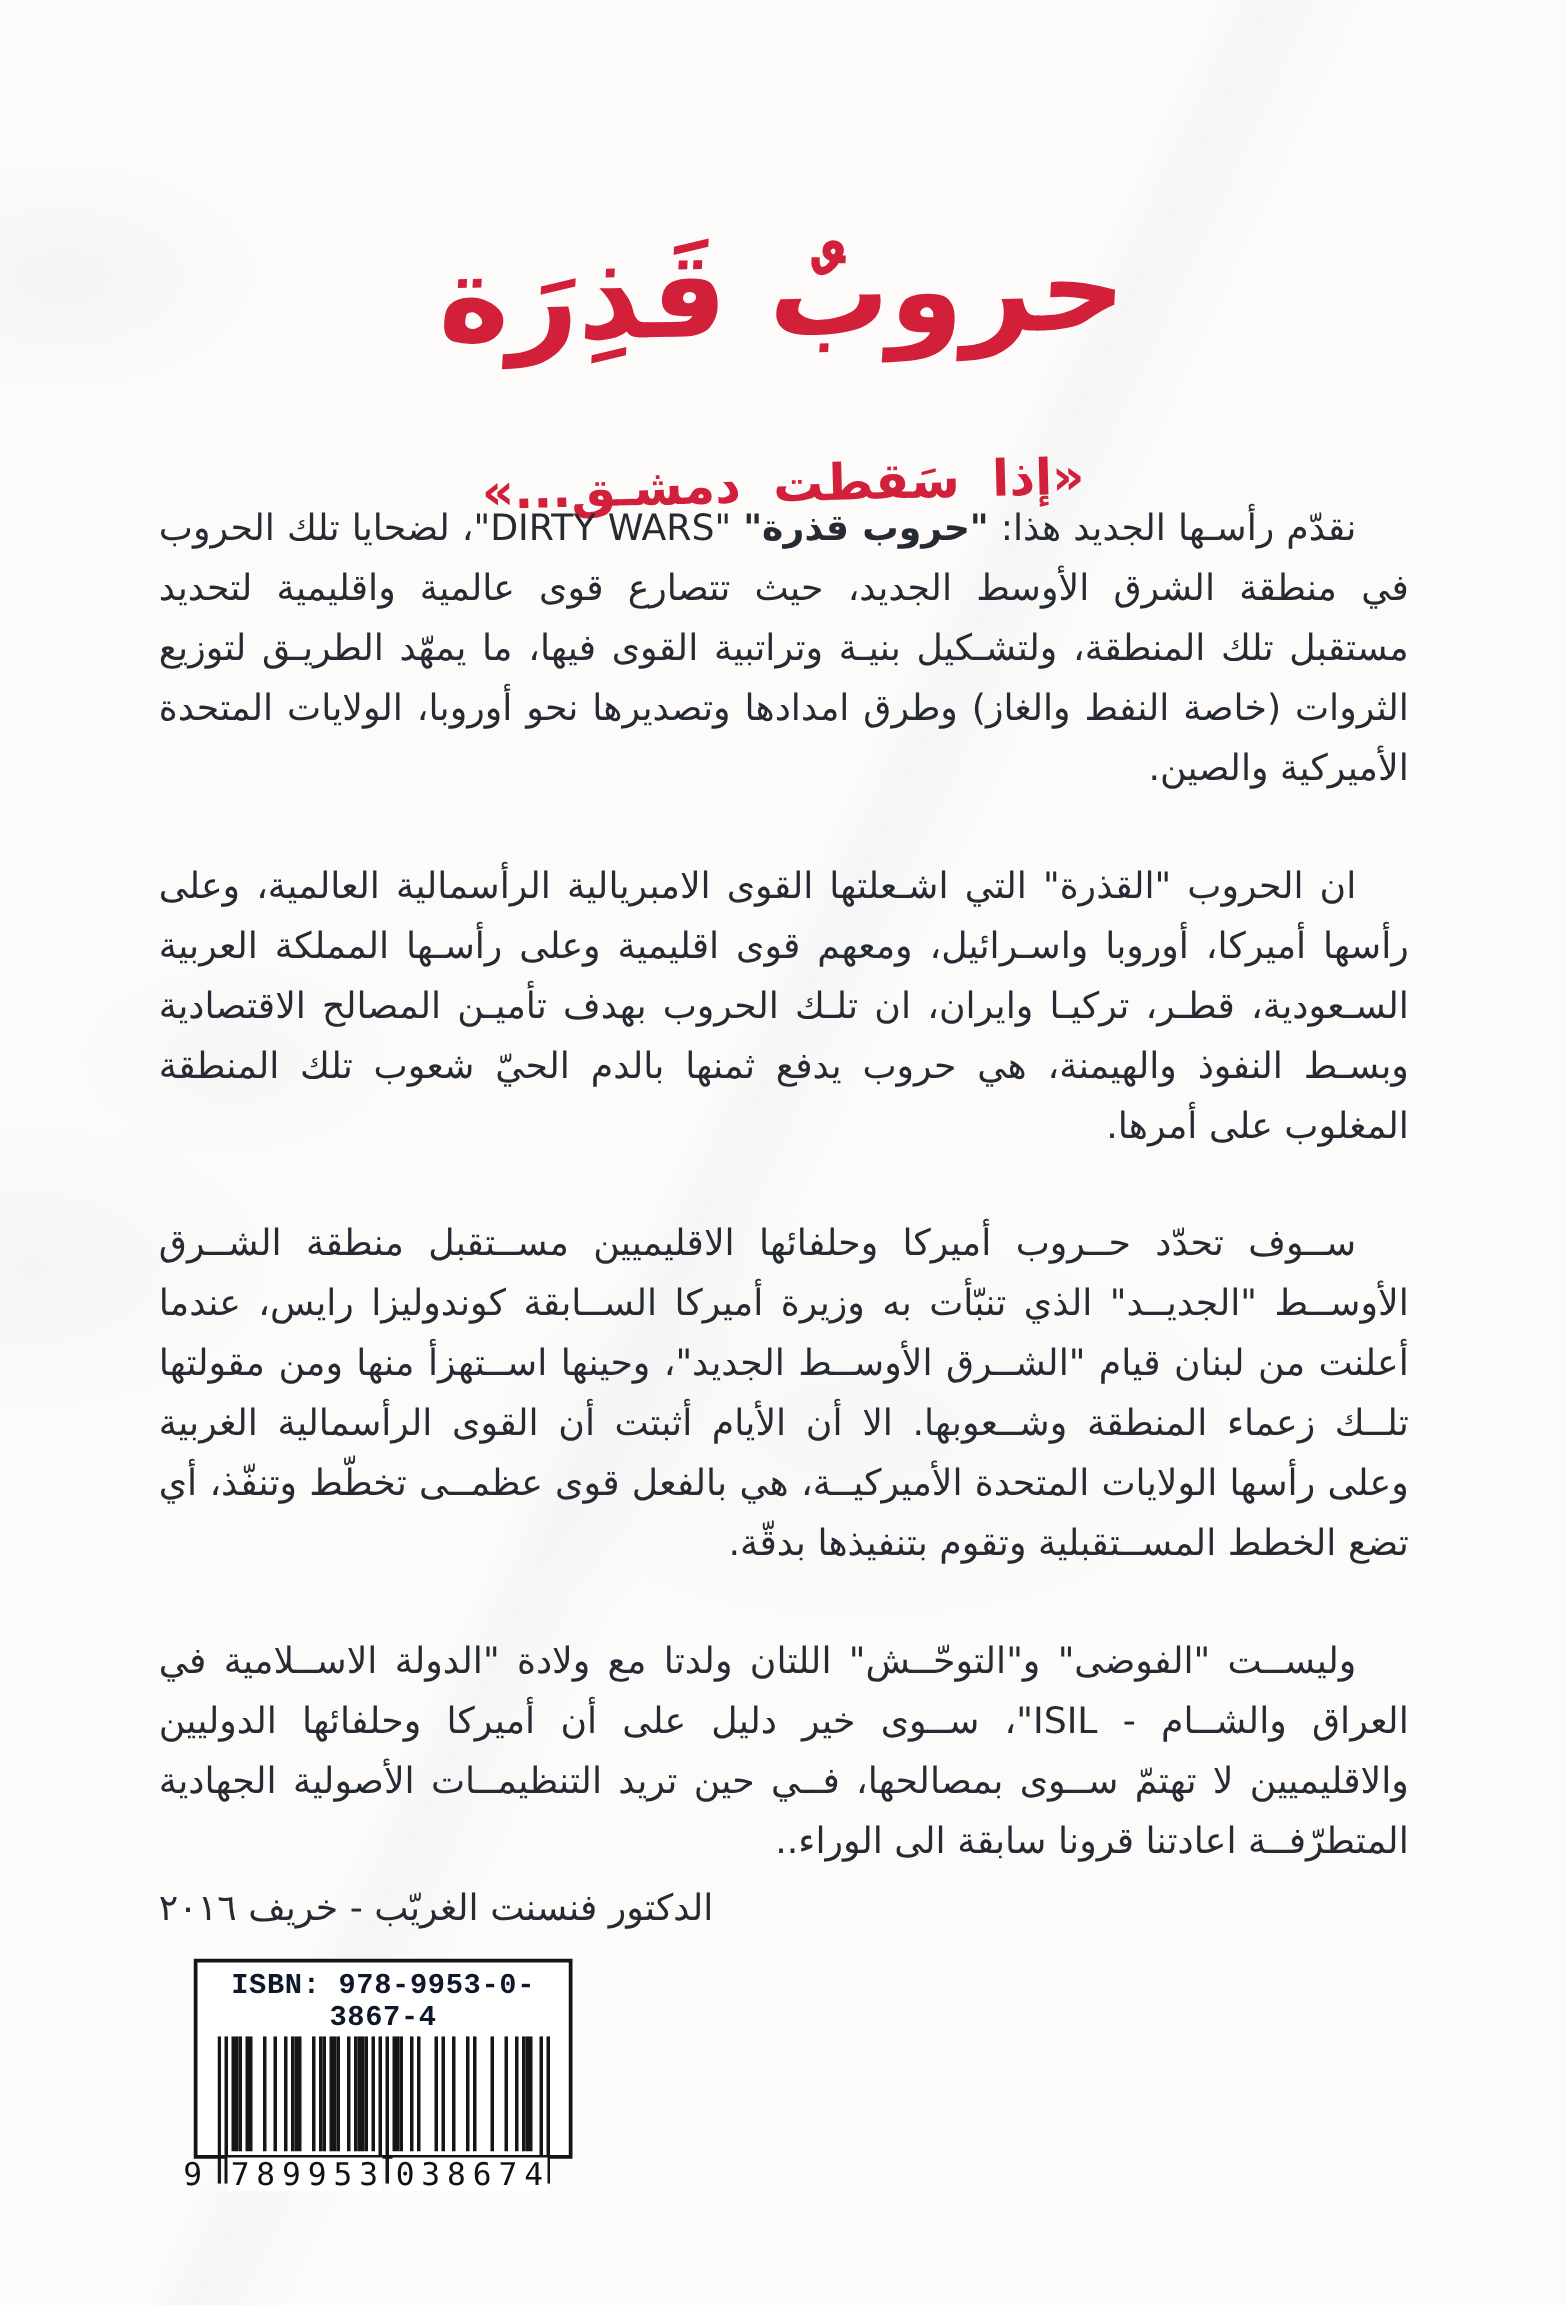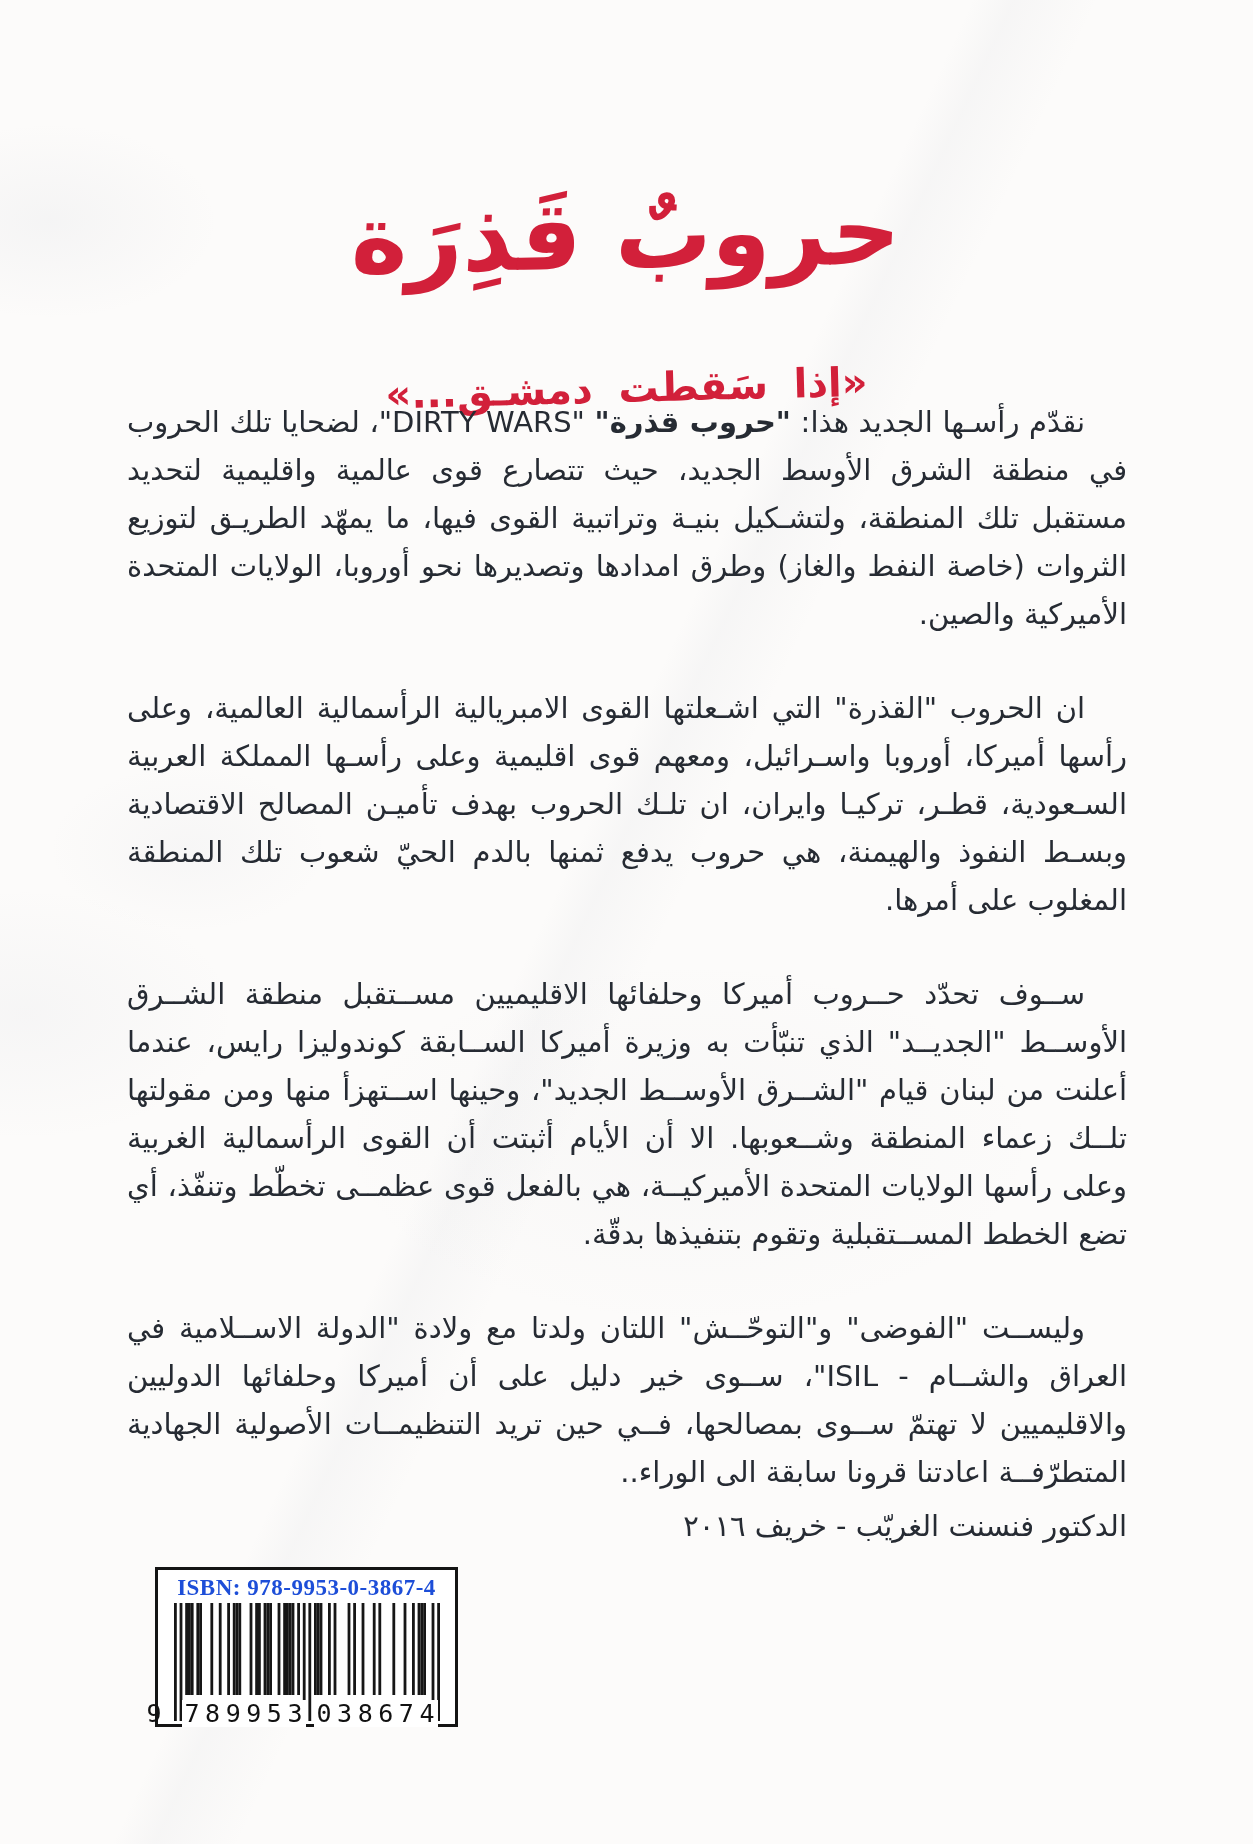--- a/index.html
+++ b/index.html
@@ -41,36 +41,36 @@
     position:absolute;top:398px;right:126px;left:127px;
     direction:rtl;
     text-align:justify;
     font-size:29px;line-height:48px;
     color:var(--text,#262b33);
   }
   .blurb p{margin:0 0 46px 0;text-indent:42px;}
   .blurb p:last-of-type{margin-bottom:6px;}
   .bold{font-weight:700;}
   .signature{
-    text-align:right;
+    text-align:left;
     font-size:29px;font-weight:500;
     margin-top:2px;
   }
   .barcode-box{
     position:absolute;left:155px;top:1567px;
     width:303px;height:160px;
     box-sizing:border-box;
     border:3px solid #141414;
     background:#ffffff;
     padding-top:5px;
   }
   .isbn-label{
     direction:ltr;text-align:center;
-    font-family:Liberation Serif, serif;
-    font-size:23px;font-weight:700;color:#1d4ed8;
+    font-family:Liberation Mono, monospace;
+    font-size:23px;font-weight:700;color:#0f172a;
     letter-spacing:.5px;
   }
   .bars-wrap{
     position:relative;width:266px;height:118px;
     margin:2px auto 0;direction:ltr;
   }
   .bars-wrap svg{position:absolute;top:0;left:0;}
   .barcode-digits span{
     position:absolute;bottom:-6px;height:27px;
     display:flex;align-items:flex-end;justify-content:space-between;

